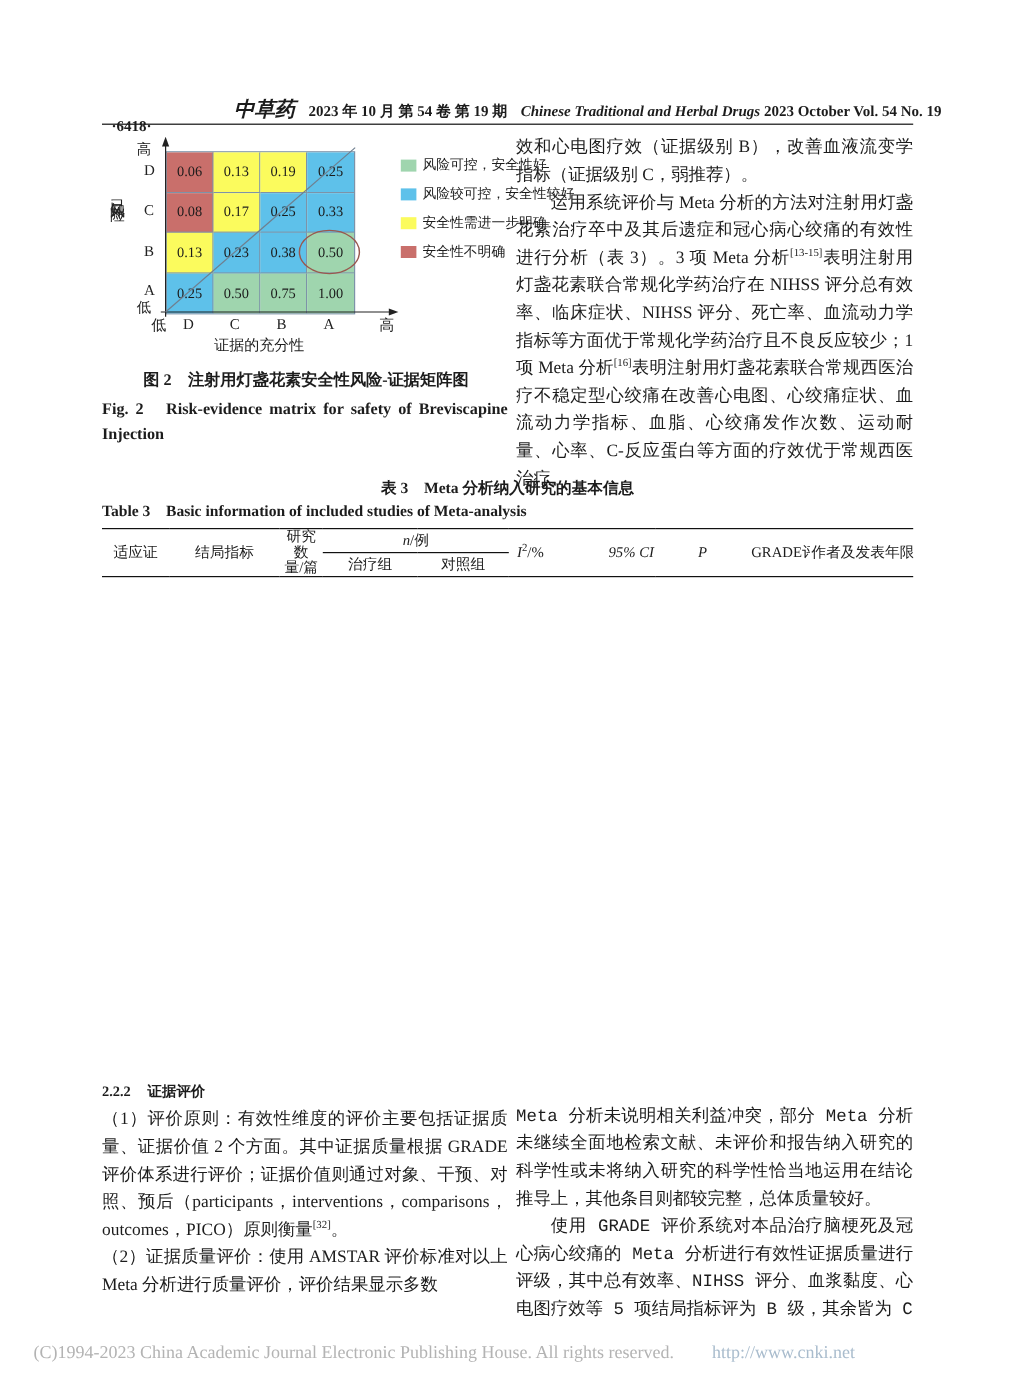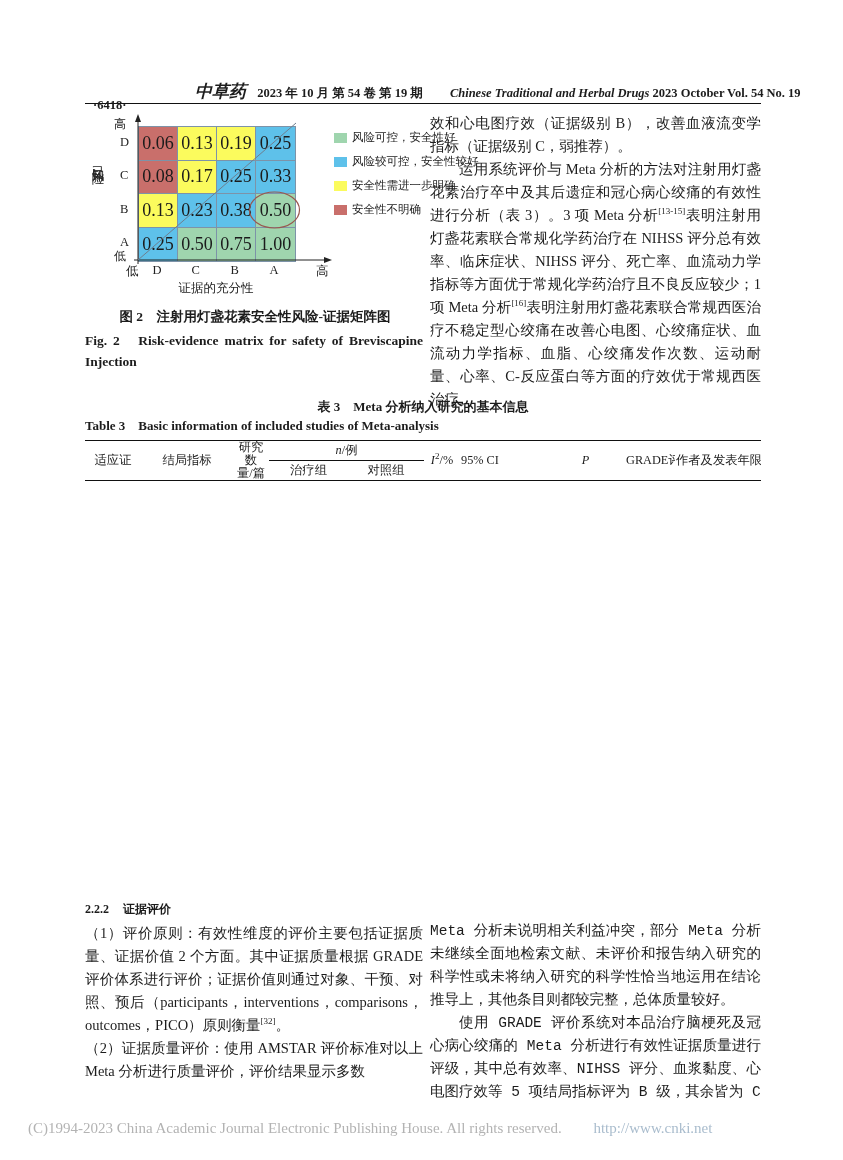--- a/index.html
+++ b/index.html
@@ -6,30 +6,30 @@
   html,body { background:#ffffff; }
   body { font-family:"Liberation Serif","DejaVu Serif",serif; color:#1c1c1c; }
   .page { position:relative; width:843px; height:1160px; background:#fff; overflow:hidden; }
 
   
   .pg-header { position:absolute; left:85px; top:82px; width:676px; height:22px;
                border-bottom:1.5px solid #111; font-size:12.5px; white-space:nowrap; }
   .pg-no { position:absolute; left:8px; top:16px; font-weight:bold; }
   .pg-center { position:absolute; left:110px; top:-2px; }
   .jr-cn { font-weight:bold; font-style:italic; font-size:17px; margin-right:8px; }
-  .jr-issue-cn { font-weight:bold; font-size:12.5px; margin-right:24px; }
+  .jr-issue-cn { font-weight:bold; font-size:12.5px; margin-right:8px; }
   .jr-en { font-weight:bold; font-style:italic; }
   .jr-issue-en { font-weight:bold; }
 
   
   .fig-wrap { position:absolute; left:88px; top:112px; width:342px; height:192px; font-size:12px; }
   .matrix-grid { position:absolute; left:50px; top:14px; display:grid;
                  grid-template-columns:repeat(4,39px); grid-template-rows:repeat(4,33.5px);
                  z-index:1; border:1px solid #7d93a8; }
-  .mcell { display:flex; align-items:center; justify-content:center; font-size:18px; color:#1b1b1b; }
+  .mcell { display:flex; align-items:center; justify-content:center; font-size:12px; color:#1b1b1b; }
   .fig-svg { position:absolute; left:0; top:0; z-index:2; pointer-events:none; }
   .ylab-letter, .xlab-letter { position:absolute; font-size:12.5px; color:#222; }
   .axis-end { position:absolute; font-size:12px; color:#222; }
   .ylabel-rot { position:absolute; left:1px; top:44px; writing-mode:vertical-rl; letter-spacing:2px;
                 font-size:12.5px; color:#222; }
   .xlabel-cn { position:absolute; left:50px; top:168px; width:156px; text-align:center; font-size:12.5px; }
   .mat-legend { position:absolute; left:212px; top:18px; list-style:none; }
   .mat-legend li { display:flex; align-items:center; margin-bottom:9px; white-space:nowrap;padding-left:34px; }
   .sw { width:13px; height:10px; display:inline-block; margin-right:5px; flex:0 0 13px; }
   .mat-legend span.lg-t { font-size:11.5px; }
@@ -190,21 +190,21 @@
         <th rowspan="2" class="c-n" style="white-space:normal; line-height:13px;">
           <span>研究数</span><br>
           <span>量/篇</span>
         </th>
         <th colspan="2" class="grp" style="text-align:center;">
           <i>n</i><span>/例</span>
         </th>
         <th rowspan="2" class="c-i2">
           <i>I</i><sup>2</sup><span>/%</span>
         </th>
-        <th rowspan="2" class="c-ci" style="text-align:left;">95% CI</th>
+        <th rowspan="2" class="c-ci" style="text-align:right;font-style:italic;">95% CI</th>
         <th rowspan="2" class="c-p ital" style="text-align:center;">P</th>
         <th rowspan="2" class="c-g">GRADE评价</th>
         <th rowspan="2" class="c-a" style="text-align:center;">作者及发表年限</th>
       </tr>
       <tr class="h2">
         <th class="c-t">治疗组</th>
         <th class="c-c">对照组</th>
       </tr>
     </thead>
     <tbody id="tbody"></tbody>

